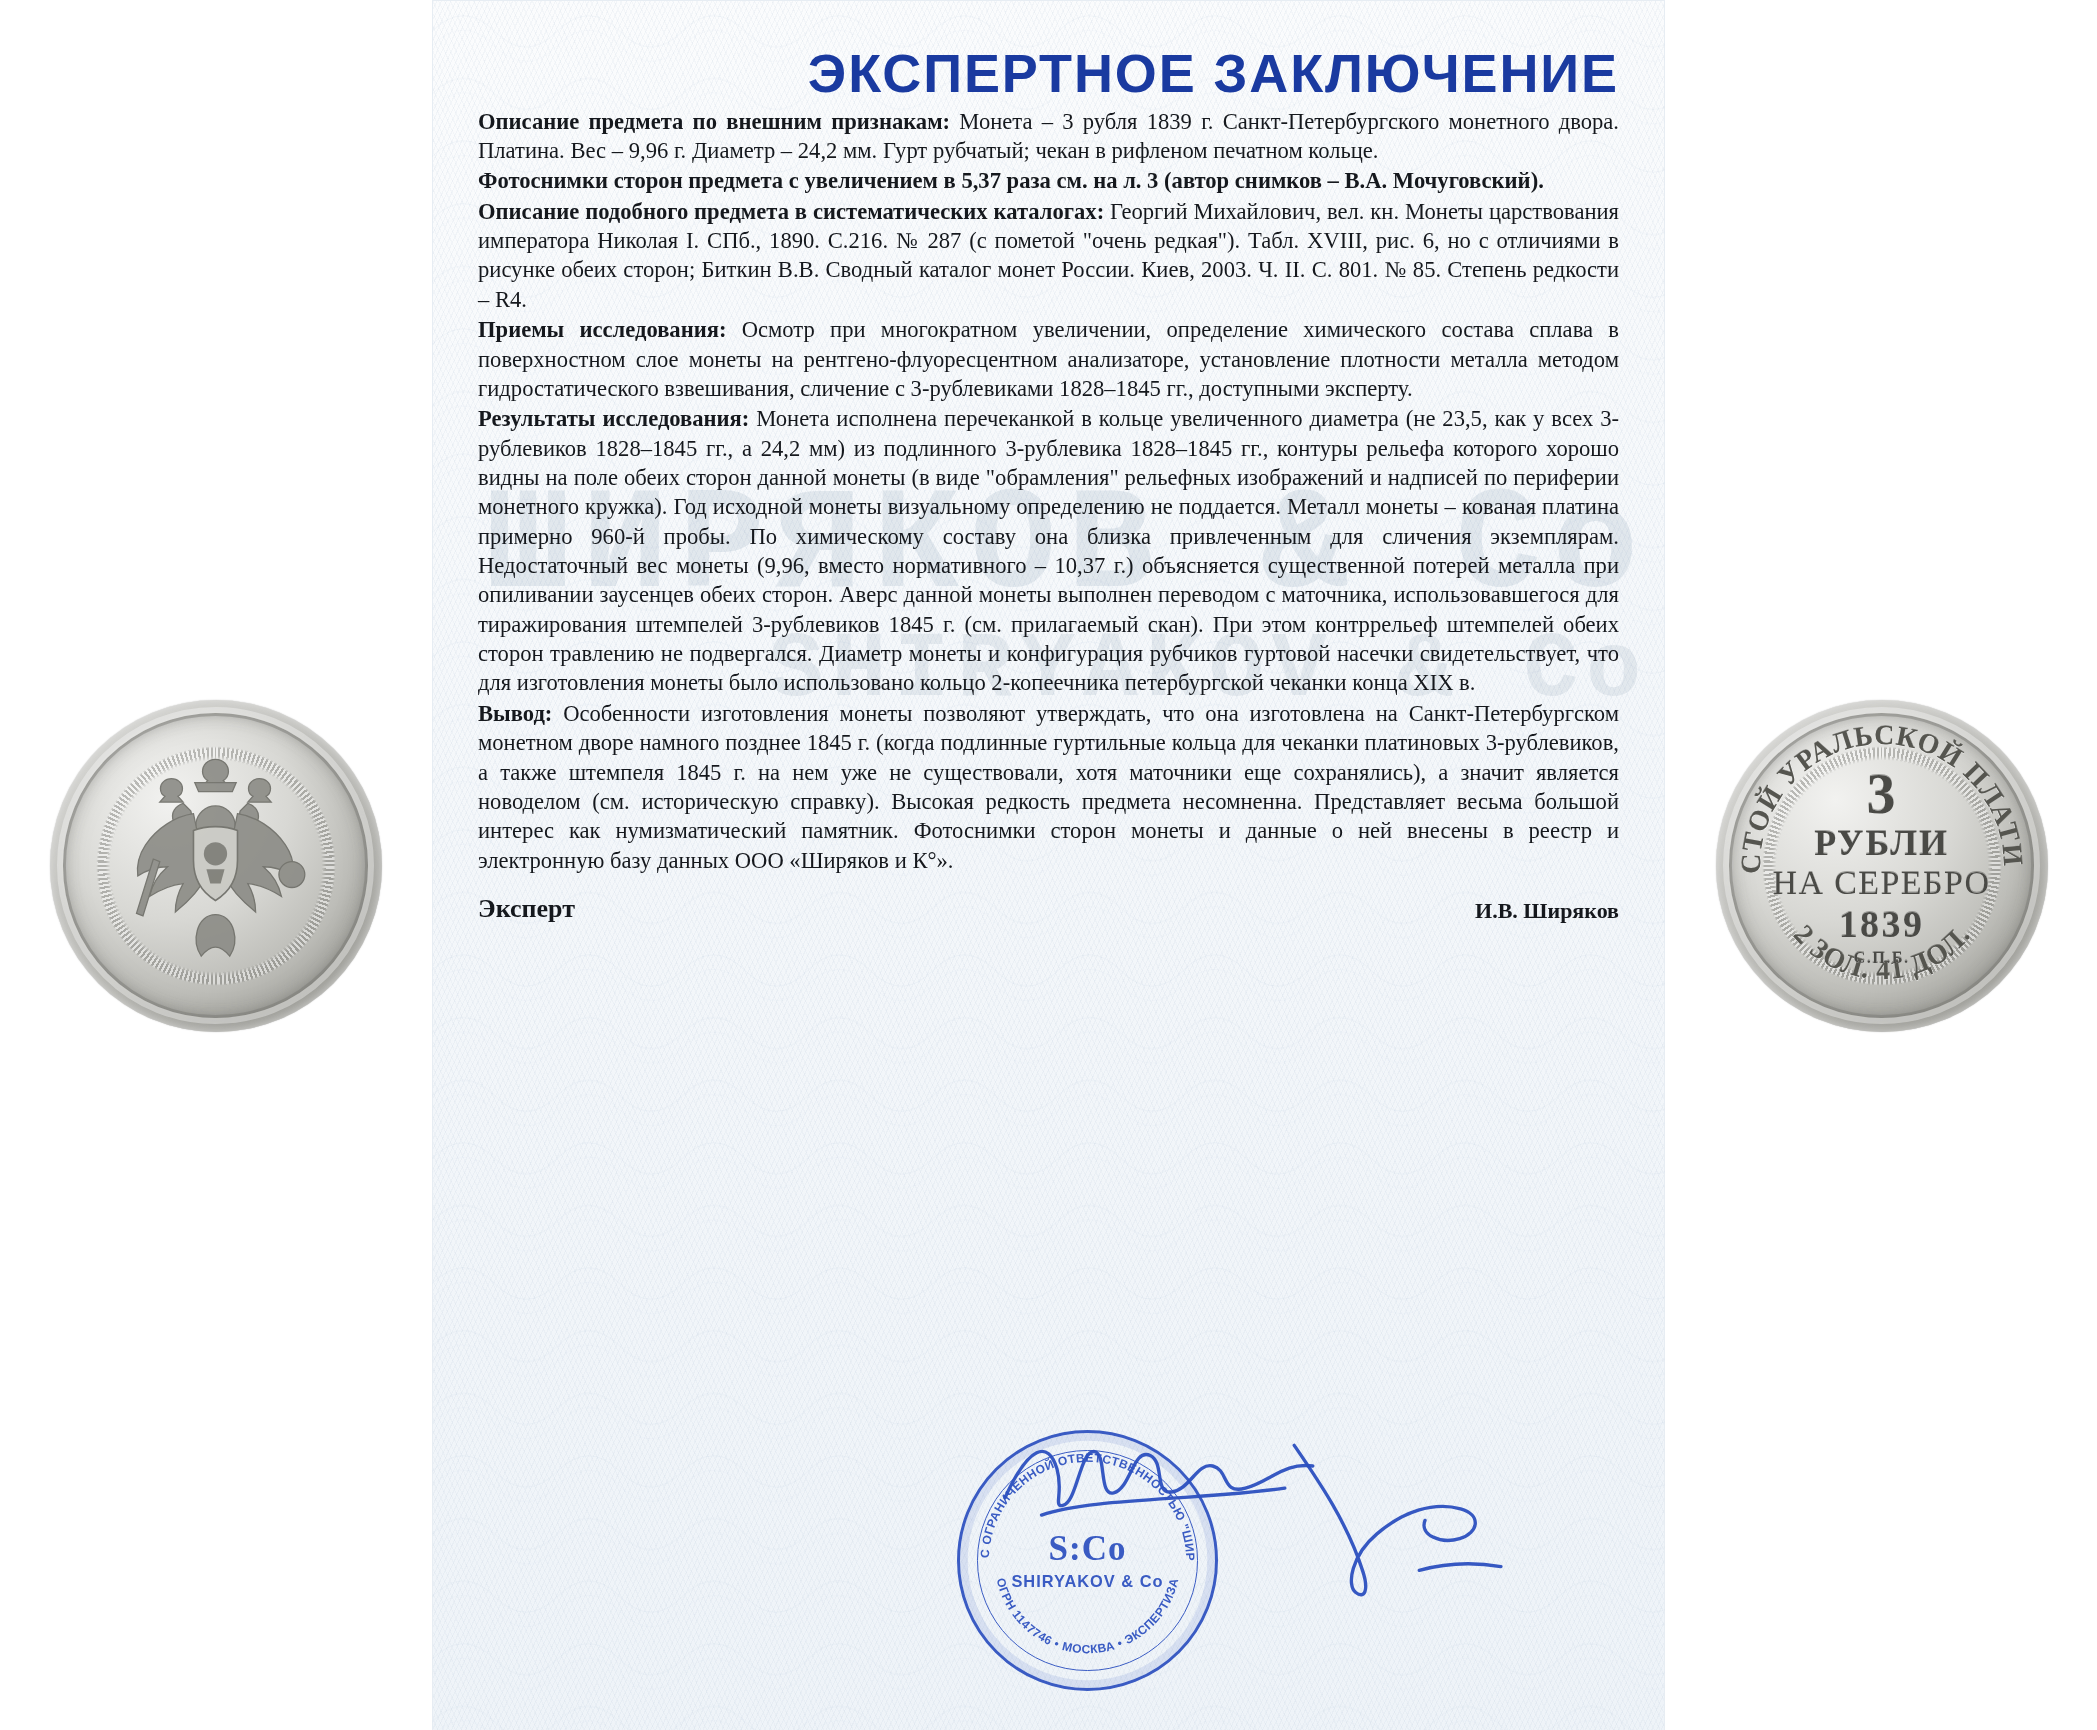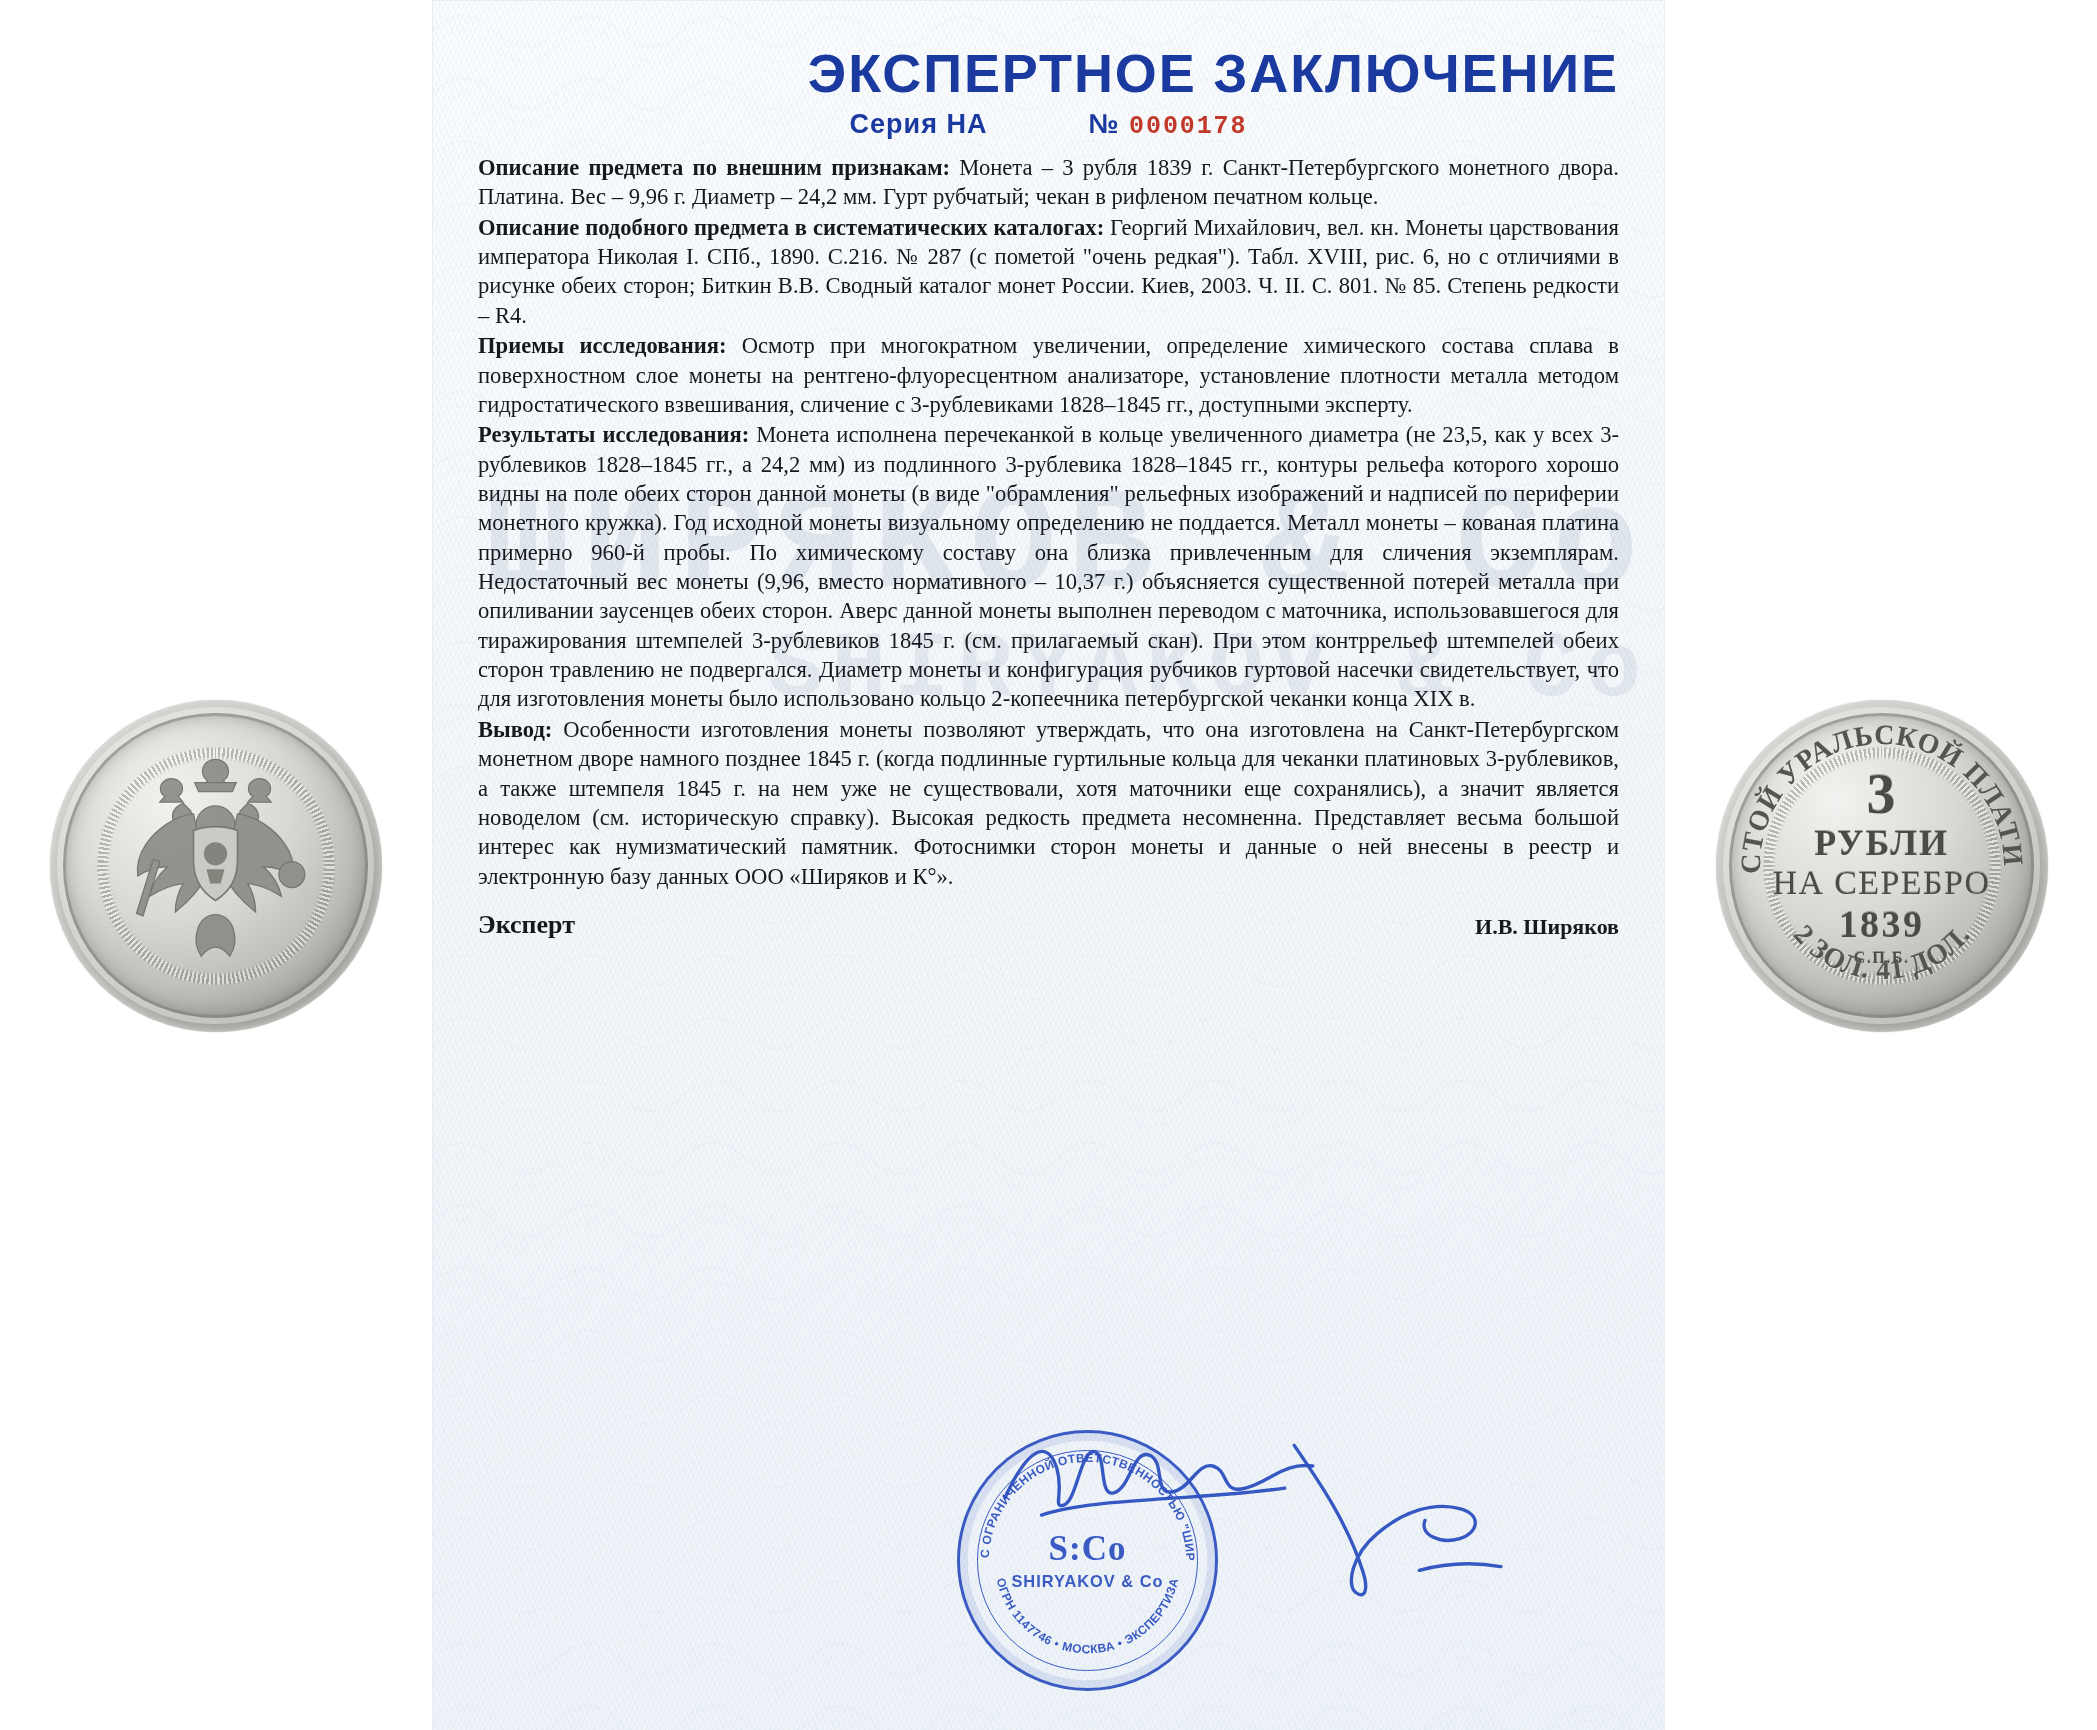--- a/index.html
+++ b/index.html
@@ -342,31 +342,27 @@
     </svg>
 
     <div class="watermark">
       <span>ШИРЯКОВ &amp; Co</span>
       <span class="wm2">SHIRYAKOV &amp; Co</span>
     </div>
 
     <div class="cert-inner">
       <div class="cert-title">ЭКСПЕРТНОЕ ЗАКЛЮЧЕНИЕ</div>
 
-      <div class="cert-subrow">
-        <div class="cert-series">Серия НА</div>
-        <div class="cert-number">
-          <span class="no">№</span>
-          <span class="num">0000178</span>
-        </div>
-      </div>
 
       <div class="body-text">
         <p>
           <span class="lbl">Описание предмета по внешним признакам:</span><span> Монета – 3 рубля 1839 г. Санкт-Петербургского монетного двора. Платина. Вес – 9,96 г. Диаметр – 24,2 мм. Гурт рубчатый; чекан в рифленом печатном кольце.</span>
+        </p>
+        <p>
+          <span class="lbl">Фотоснимки сторон предмета с увеличением в 5,37 раза см. на л. 3 (автор снимков – В.А. Мочуговский).</span><span></span>
         </p>
         <p>
           <span class="lbl">Описание подобного предмета в систематических каталогах:</span><span> Георгий Михайлович, вел. кн. Монеты царствования императора Николая I. СПб., 1890. С.216. № 287 (с пометой "очень редкая"). Табл. XVIII, рис. 6, но с отличиями в рисунке обеих сторон; Биткин В.В. Сводный каталог монет России. Киев, 2003. Ч. II. С. 801. № 85. Степень редкости – R4.</span>
         </p>
         <p>
           <span class="lbl">Приемы исследования:</span><span> Осмотр при многократном увеличении, определение химического состава сплава в поверхностном слое монеты на рентгено-флуоресцентном анализаторе, установление плотности металла методом гидростатического взвешивания, сличение с 3-рублевиками 1828–1845 гг., доступными эксперту.</span>
         </p>
         <p>
           <span class="lbl">Результаты исследования:</span><span> Монета исполнена перечеканкой в кольце увеличенного диаметра (не 23,5, как у всех 3-рублевиков 1828–1845 гг., а 24,2 мм) из подлинного 3-рублевика 1828–1845 гг., контуры рельефа которого хорошо видны на поле обеих сторон данной монеты (в виде "обрамления" рельефных изображений и надписей по периферии монетного кружка). Год исходной монеты визуальному определению не поддается. Металл монеты – кованая платина примерно 960-й пробы. По химическому составу она близка привлеченным для сличения экземплярам. Недостаточный вес монеты (9,96, вместо нормативного – 10,37 г.) объясняется существенной потерей металла при опиливании заусенцев обеих сторон. Аверс данной монеты выполнен переводом с маточника, использовавшегося для тиражирования штемпелей 3-рублевиков 1845 г. (см. прилагаемый скан). При этом контррельеф штемпелей обеих сторон травлению не подвергался. Диаметр монеты и конфигурация рубчиков гуртовой насечки свидетельствует, что для изготовления монеты было использовано кольцо 2-копеечника петербургской чеканки конца XIX в.</span>
         </p>

